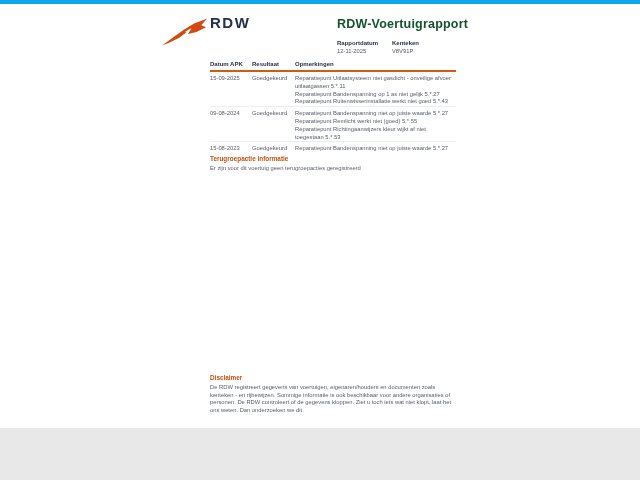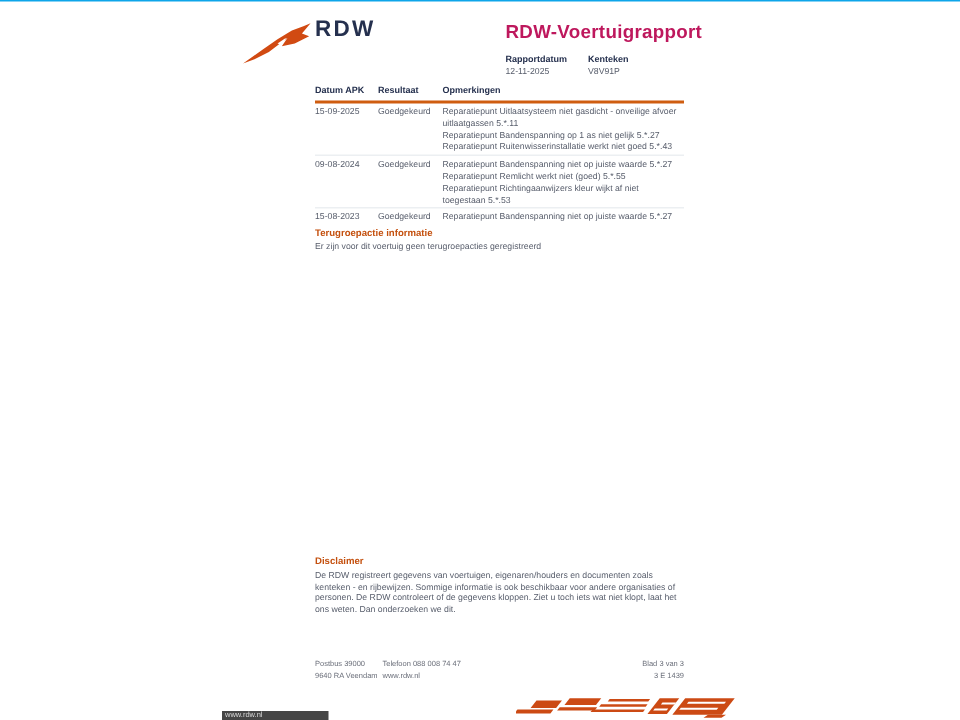--- a/index.html
+++ b/index.html
@@ -1,30 +1,30 @@
 <!DOCTYPE html>
 <html><head>
 <meta charset="utf-8">
 <style>
   * { margin:0; padding:0; box-sizing:border-box; }
   html,body { background:#e8e8e8; }
   body { font-family:"Liberation Sans", sans-serif; }
   .screen{
-    position:relative; width:640px; height:480px; background:#ffffff;
-    overflow:hidden; border-top:1px solid #0ea5e9;
+    position:relative; width:640px; height:428px; background:#ffffff;
+    overflow:hidden; border-top:4px solid #0ea5e9;
   }
   
   .logo-flag{ position:absolute; left:162px; top:12px; width:46px; height:31px; }
   .logo-word{
     position:absolute; left:210px; top:10px; font-size:15px; font-weight:bold;
     letter-spacing:1.5px; color:#25304e;
   }
   .report-title{
     position:absolute; left:337px; top:13px; font-size:12.5px; font-weight:bold;
-    color:#be185d; letter-spacing:0.2px;
+    color:#14532d; letter-spacing:0.2px;
   }
   .meta-label{ font-size:6px; font-weight:bold; color:#25304e; }
   .meta-value{ font-size:5.8px; color:#575d6b; margin-top:2px; }
   .meta-date{ position:absolute; left:337px; top:36px; }
   .meta-plate{ position:absolute; left:392px; top:36px; }
 
   
   .apk-table{ position:absolute; left:210px; top:57px; width:246px; }
   .apk-head{ display:flex; }
   .apk-head .h{ font-size:6px; font-weight:bold; color:#25304e; }

